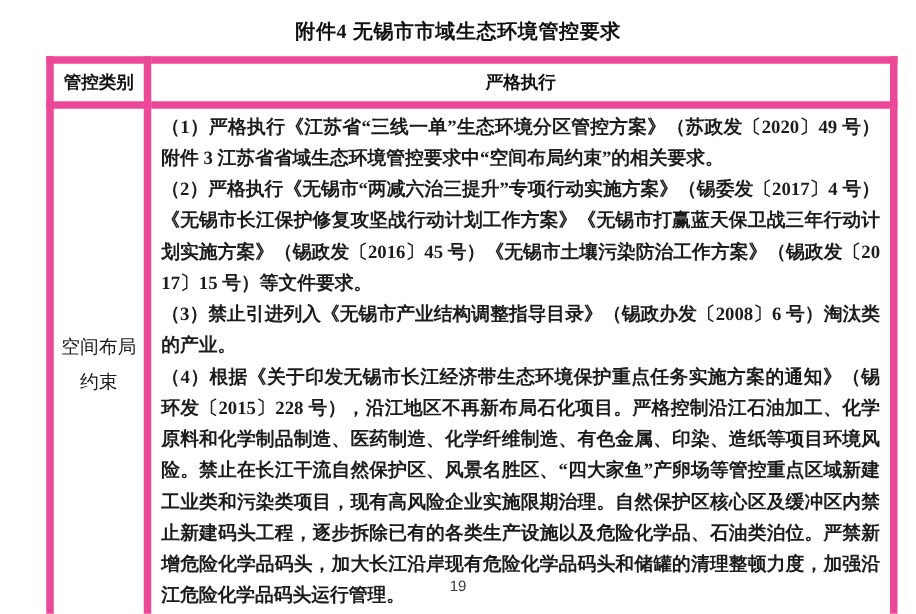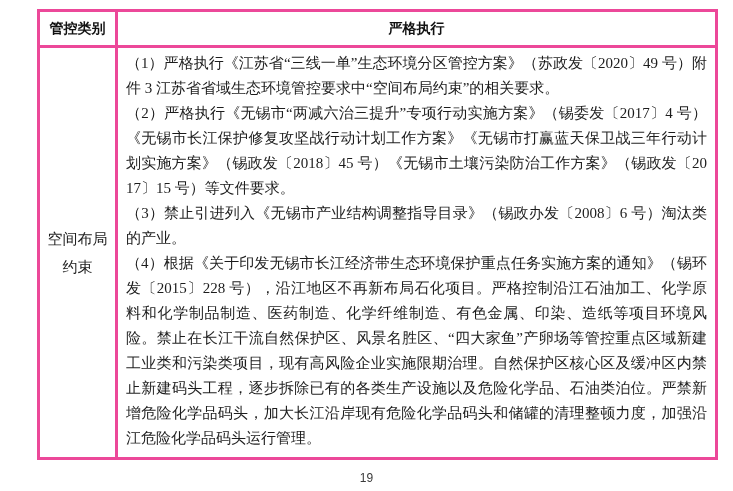--- a/index.html
+++ b/index.html
@@ -28,21 +28,21 @@
     color: #111111;
   }
   table.ctrl-table {
     border-collapse: collapse;
     margin: 9px 0 0 37px;
     width: 681px;
     table-layout: fixed;
   }
   table.ctrl-table th,
   table.ctrl-table td {
-    border: 3px solid #ec4899;
+    border: 6px solid #ec4899;
     box-sizing: border-box;
   }
   table.ctrl-table {
     border: 2px solid #2e2e2e;
   }
   th.col-category {
     width: 78px;
   }
   th {
     height: 36px;
@@ -68,55 +68,57 @@
     padding: 3px 8px 6px 8px;
     font-size: 15px;
     line-height: 25px;
     text-align: justify;
     text-justify: inter-ideograph;
     color: #1c1c1c;
     word-break: break-all;
   }
   td.req-cell p {
     margin: 0;
+    font-weight: bold;
   }
   .page-number {
     position: absolute;
     left: 0;
     right: 0;
     top: 462px;
     text-align: center;
     font-size: 12px;
     color: #3a3a3a;
     font-family: "Liberation Sans", "DejaVu Sans", sans-serif;
   }
 </style>
 </head>
 <body>
 
 <div class="page">
 
+  <h1 class="doc-title">附件4 无锡市市域生态环境管控要求</h1>
 
   <table class="ctrl-table">
     <colgroup>
       <col style="width:78px">
       <col>
     </colgroup>
     <thead>
       <tr>
         <th class="col-category">管控类别</th>
         <th>严格执行</th>
       </tr>
     </thead>
     <tbody>
       <tr>
         <td class="cat-cell">空间布局约束</td>
         <td class="req-cell">
           <p>（1）严格执行《江苏省“三线一单”生态环境分区管控方案》（苏政发〔2020〕49 号）附件 3 江苏省省域生态环境管控要求中“空间布局约束”的相关要求。</p>
-          <p>（2）严格执行《无锡市“两减六治三提升”专项行动实施方案》（锡委发〔2017〕4 号）《无锡市长江保护修复攻坚战行动计划工作方案》《无锡市打赢蓝天保卫战三年行动计划实施方案》（锡政发〔2018〕45 号）《无锡市土壤污染防治工作方案》（锡政发〔2017〕15 号）等文件要求。</p>
+          <p>（2）严格执行《无锡市“两减六治三提升”专项行动实施方案》（锡委发〔2017〕4 号）《无锡市长江保护修复攻坚战行动计划工作方案》《无锡市打赢蓝天保卫战三年行动计划实施方案》（锡政发〔2016〕45 号）《无锡市土壤污染防治工作方案》（锡政发〔2017〕15 号）等文件要求。</p>
           <p>（3）禁止引进列入《无锡市产业结构调整指导目录》（锡政办发〔2008〕6 号）淘汰类的产业。</p>
           <p>（4）根据《关于印发无锡市长江经济带生态环境保护重点任务实施方案的通知》（锡环发〔2015〕228 号），沿江地区不再新布局石化项目。严格控制沿江石油加工、化学原料和化学制品制造、医药制造、化学纤维制造、有色金属、印染、造纸等项目环境风险。禁止在长江干流自然保护区、风景名胜区、“四大家鱼”产卵场等管控重点区域新建工业类和污染类项目，现有高风险企业实施限期治理。自然保护区核心区及缓冲区内禁止新建码头工程，逐步拆除已有的各类生产设施以及危险化学品、石油类泊位。严禁新增危险化学品码头，加大长江沿岸现有危险化学品码头和储罐的清理整顿力度，加强沿江危险化学品码头运行管理。</p>
         </td>
       </tr>
     </tbody>
   </table>
 
   <div class="page-number">19</div>
 
 </div>

